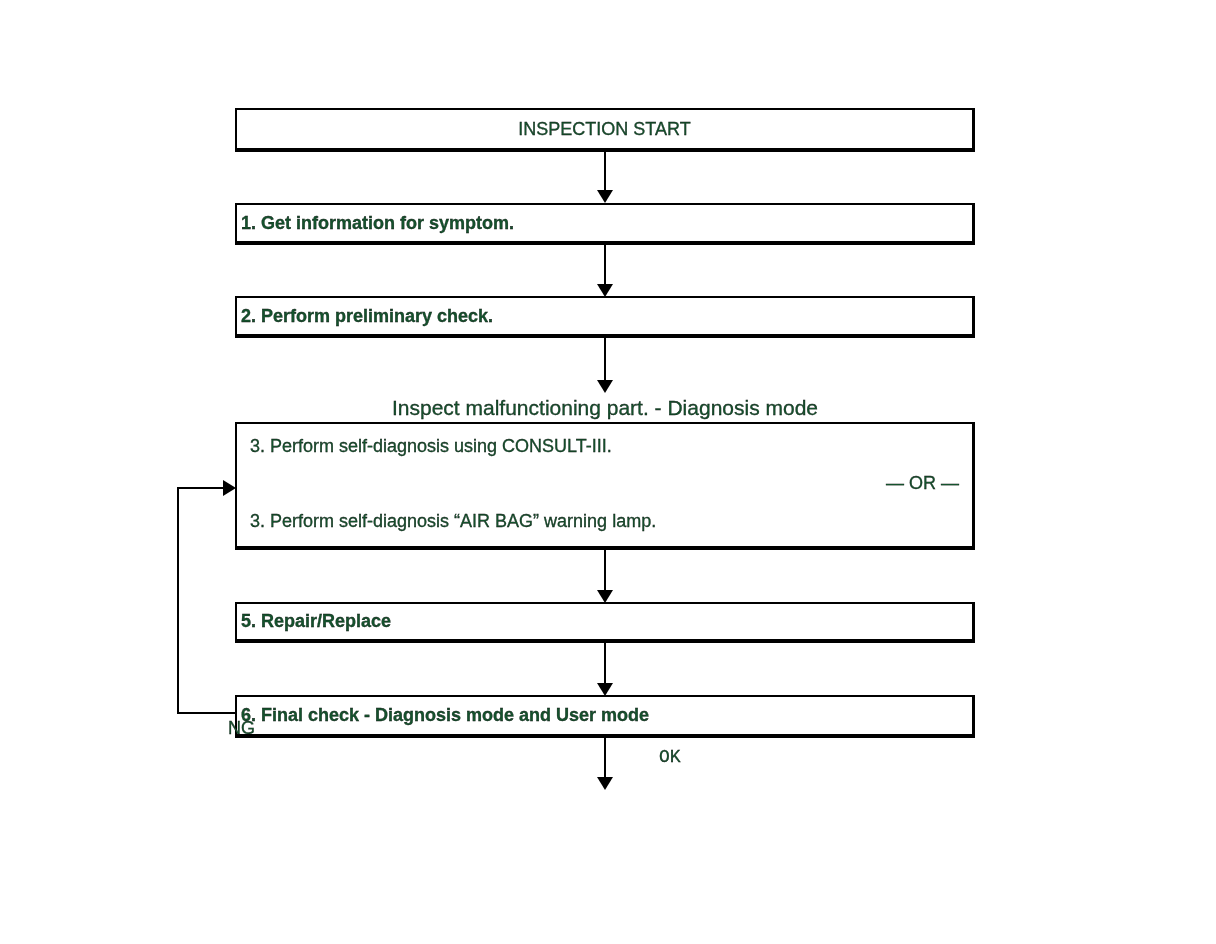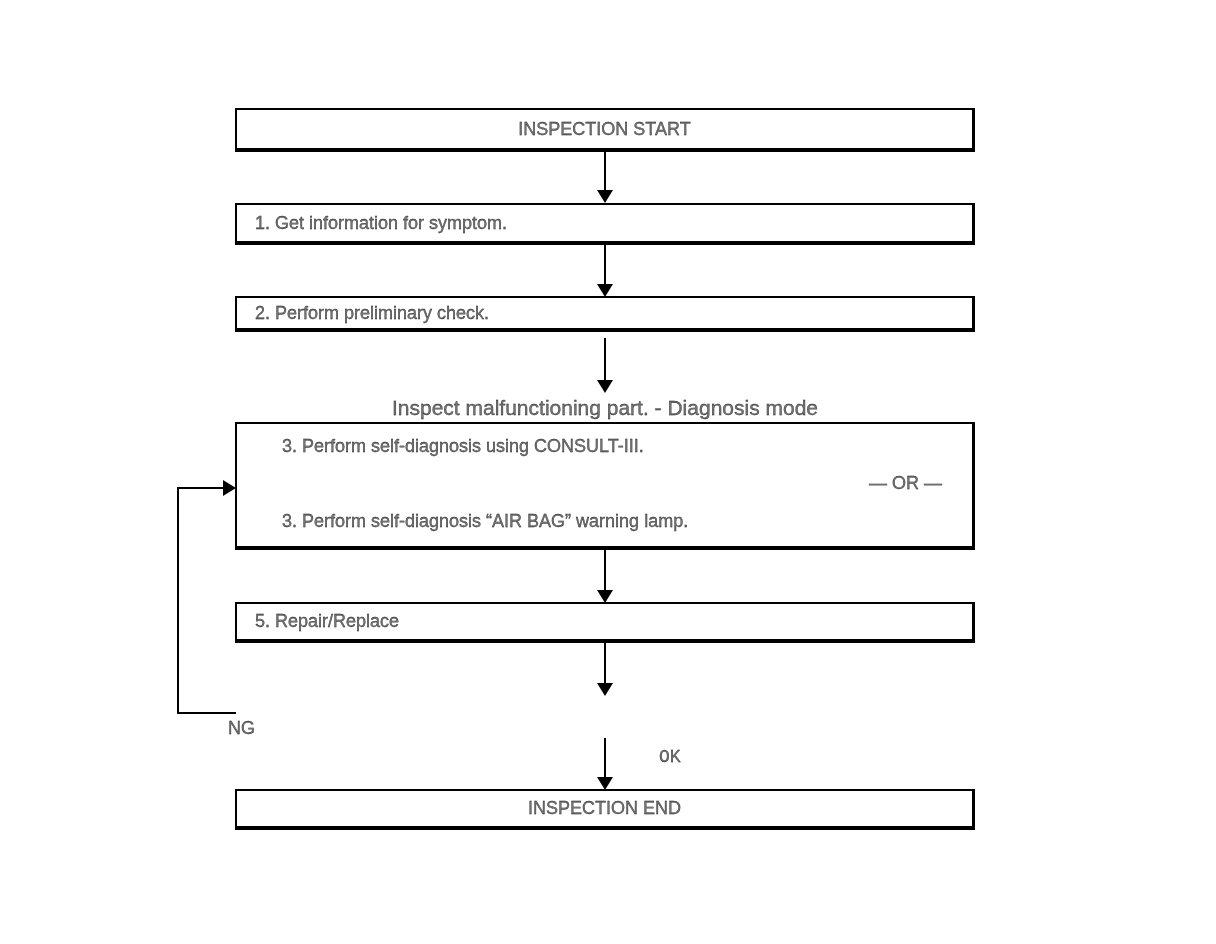--- a/index.html
+++ b/index.html
@@ -6,57 +6,56 @@
     margin: 0;
     padding: 0;
     background: #ffffff;
   }
   .canvas {
     position: relative;
     width: 1216px;
     height: 944px;
     background: #ffffff;
     font-family: "Liberation Sans", "DejaVu Sans", sans-serif;
-    color: #737373;
+    color: #14532d;
     -webkit-text-stroke: 0.3px #111111;
   }
   .fbox {
     position: absolute;
     left: 235px;
     width: 740px;
     box-sizing: border-box;
     background: #ffffff;
     border: 2px solid #000000;
     border-right-width: 3px;
     border-bottom-width: 4px;
     font-size: 18px;
     display: flex;
     align-items: center;
   }
   .fbox.center { justify-content: center; }
-  .fbox.left   { padding-left: 18px; justify-content: flex-start; }
+  .fbox.left   { padding-left: 4px; justify-content: flex-start; font-weight: bold; }
   .caption {
     position: absolute;
     left: 235px;
     width: 740px;
     text-align: center;
     font-size: 21px;
   }
   .diag-inner {
     position: relative;
     width: 100%;
     height: 100%;
   }
   .diag-line {
     position: absolute;
     left: 13px;
-    right: 30px;
+    right: 13px;
     font-size: 18px;
     white-space: nowrap;
-    margin-left: 32px;
   }
   .diag-line.or { text-align: right; }
   .line {
     position: absolute;
     background: #000000;
   }
   .arrowhead-down {
     position: absolute;
     width: 0;
     height: 0;
@@ -85,42 +84,42 @@
 <div class="canvas">
 
   <div class="fbox center" style="top:108px; height:44px;">
     <span>INSPECTION START</span>
   </div>
 
   <div class="fbox left" style="top:203px; height:42px;">
     <span>1. Get information for symptom.</span>
   </div>
 
-  <div class="fbox left" style="top:296px; height:36px;">
+  <div class="fbox left" style="top:296px; height:42px;">
     <span>2. Perform preliminary check.</span>
   </div>
 
   <div class="caption" style="top:396px;">Inspect malfunctioning part. - Diagnosis mode</div>
 
   <div class="fbox" style="top:422px; height:128px;">
     <div class="diag-inner">
       <div class="diag-line" style="top:12px;">3. Perform self-diagnosis using CONSULT-III.</div>
       <div class="diag-line or" style="top:49px;">— OR —</div>
       <div class="diag-line" style="top:87px;">3. Perform self-diagnosis “AIR BAG” warning lamp.</div>
     </div>
   </div>
 
   <div class="fbox left" style="top:602px; height:41px;">
     <span>5. Repair/Replace</span>
   </div>
 
+  <div class="fbox left" style="top:695px; height:43px;">
+    <span>6. Final check - Diagnosis mode and User mode</span>
+  </div>
 
-  <div class="fbox center" style="top:789px; height:41px;">
-    <span>INSPECTION END</span>
-  </div>
 
   <div class="line" style="left:604px; top:152px; width:2px; height:39px;"></div>
   <div class="arrowhead-down" style="left:597px; top:190px;"></div>
 
   <div class="line" style="left:604px; top:245px; width:2px; height:40px;"></div>
   <div class="arrowhead-down" style="left:597px; top:284px;"></div>
 
   <div class="line" style="left:604px; top:338px; width:2px; height:43px;"></div>
   <div class="arrowhead-down" style="left:597px; top:380px;"></div>
 

